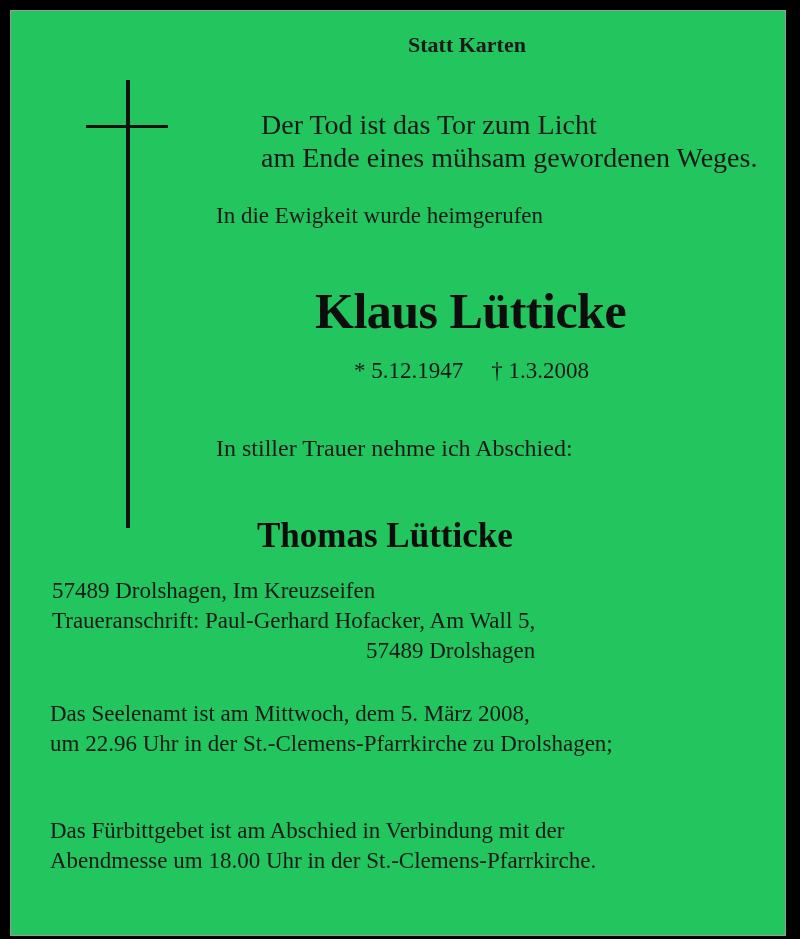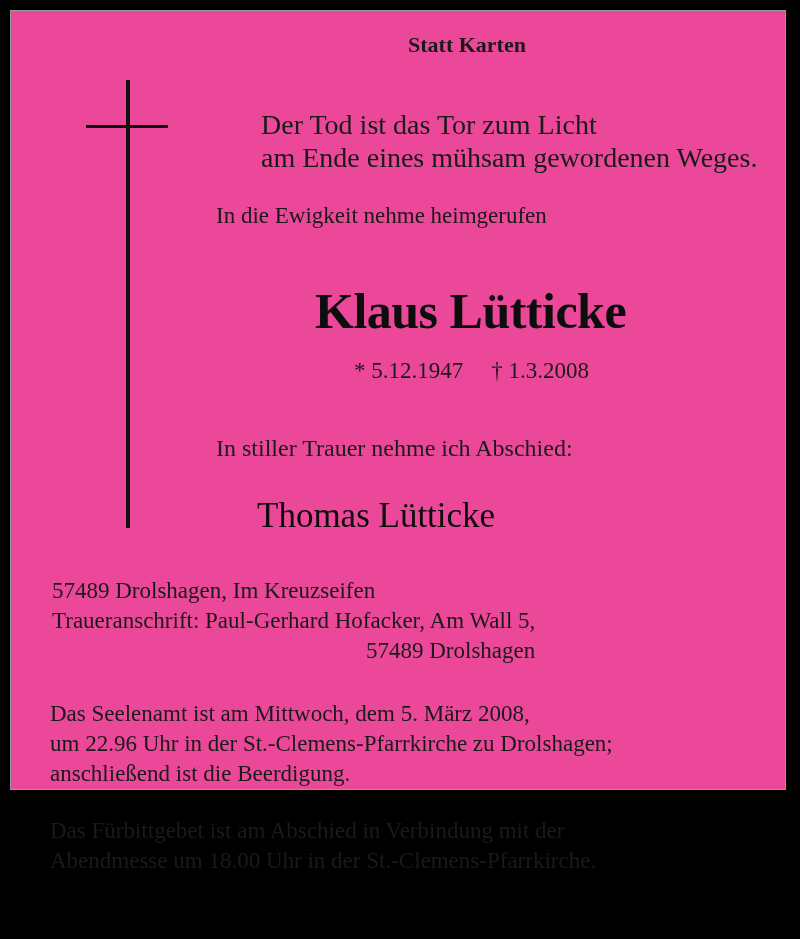--- a/index.html
+++ b/index.html
@@ -1,69 +1,68 @@
 <!DOCTYPE html>
 <html><head>
 <meta charset="utf-8">
 <style>
   html, body { margin:0; padding:0; }
   body { width:800px; height:939px; background:#000; position:relative; overflow:hidden; font-family:"Liberation Serif","DejaVu Serif",serif; color:#1a1a1a; }
-  .card { position:absolute; left:10px; top:10px; width:776px; height:780px; background:#ec4899; box-shadow: inset 0 0 0 1px #9a9a9a; }
+  .card { position:absolute; left:10px; top:10px; width:776px; height:926px; background:#22c55e; box-shadow: inset 0 0 0 1px #9a9a9a; }
   .abs { position:absolute; white-space:nowrap; }
   .cross-v { position:absolute; left:116px; top:70px; width:4px; height:448px; background:#111; }
   .cross-h { position:absolute; left:76px; top:115px; width:82px; height:3px; background:#111; }
   .t-header { left:398px; top:22px; font-size:22px; font-weight:bold; }
   .t-verse { left:251px; top:98px; font-size:28px; line-height:33px; }
   .t-intro { left:206px; top:193px; font-size:23px; }
   .t-name { left:305px; top:272px; font-size:50px; font-weight:bold; color:#0d0d0d; letter-spacing:-0.5px; }
   .t-dates { left:344px; top:348px; font-size:23px; }
   .t-dates span + span { margin-left:28px; }
   .t-mourn { left:206px; top:425px; font-size:24px; }
-  .t-signer { left:247px; top:486px; font-size:35px; font-weight:normal; color:#0d0d0d; }
+  .t-signer { left:247px; top:506px; font-size:35px; font-weight:bold; color:#0d0d0d; }
   .t-addr { left:42px; top:566px; font-size:23px; line-height:30px; }
   .t-addr .indent { padding-left:180px;text-align:right; }
   .t-p1 { left:40px; top:689px; font-size:23px; line-height:30px; }
   .t-p2 { left:40px; top:806px; font-size:23px; line-height:30px; }
   .line { display:block; }
 </style>
 </head>
 <body>
 
 <div class="card">
   <div class="cross-v"></div>
   <div class="cross-h"></div>
 
   <div class="abs t-header">Statt Karten</div>
 
   <div class="abs t-verse">
     <span class="line">Der Tod ist das Tor zum Licht</span>
     <span class="line">am Ende eines mühsam gewordenen Weges.</span>
   </div>
 
-  <div class="abs t-intro">In die Ewigkeit nehme heimgerufen</div>
+  <div class="abs t-intro">In die Ewigkeit wurde heimgerufen</div>
 
   <div class="abs t-name">Klaus Lütticke</div>
 
   <div class="abs t-dates">
     <span>* 5.12.1947</span><span>† 1.3.2008</span>
   </div>
 
   <div class="abs t-mourn">In stiller Trauer nehme ich Abschied:</div>
 
   <div class="abs t-signer">Thomas Lütticke</div>
 
   <div class="abs t-addr">
     <span class="line">57489 Drolshagen, Im Kreuzseifen</span>
     <span class="line">Traueranschrift: Paul-Gerhard Hofacker, Am Wall 5,</span>
     <span class="line indent">57489 Drolshagen</span>
   </div>
 
   <div class="abs t-p1">
     <span class="line">Das Seelenamt ist am Mittwoch, dem 5. März 2008,</span>
     <span class="line">um 22.96 Uhr in der St.-Clemens-Pfarrkirche zu Drolshagen;</span>
-    <span class="line">anschließend ist die Beerdigung.</span>
   </div>
 
   <div class="abs t-p2">
     <span class="line">Das Fürbittgebet ist am Abschied in Verbindung mit der</span>
     <span class="line">Abendmesse um 18.00 Uhr in der St.-Clemens-Pfarrkirche.</span>
   </div>
 </div>
 
 </body></html>

